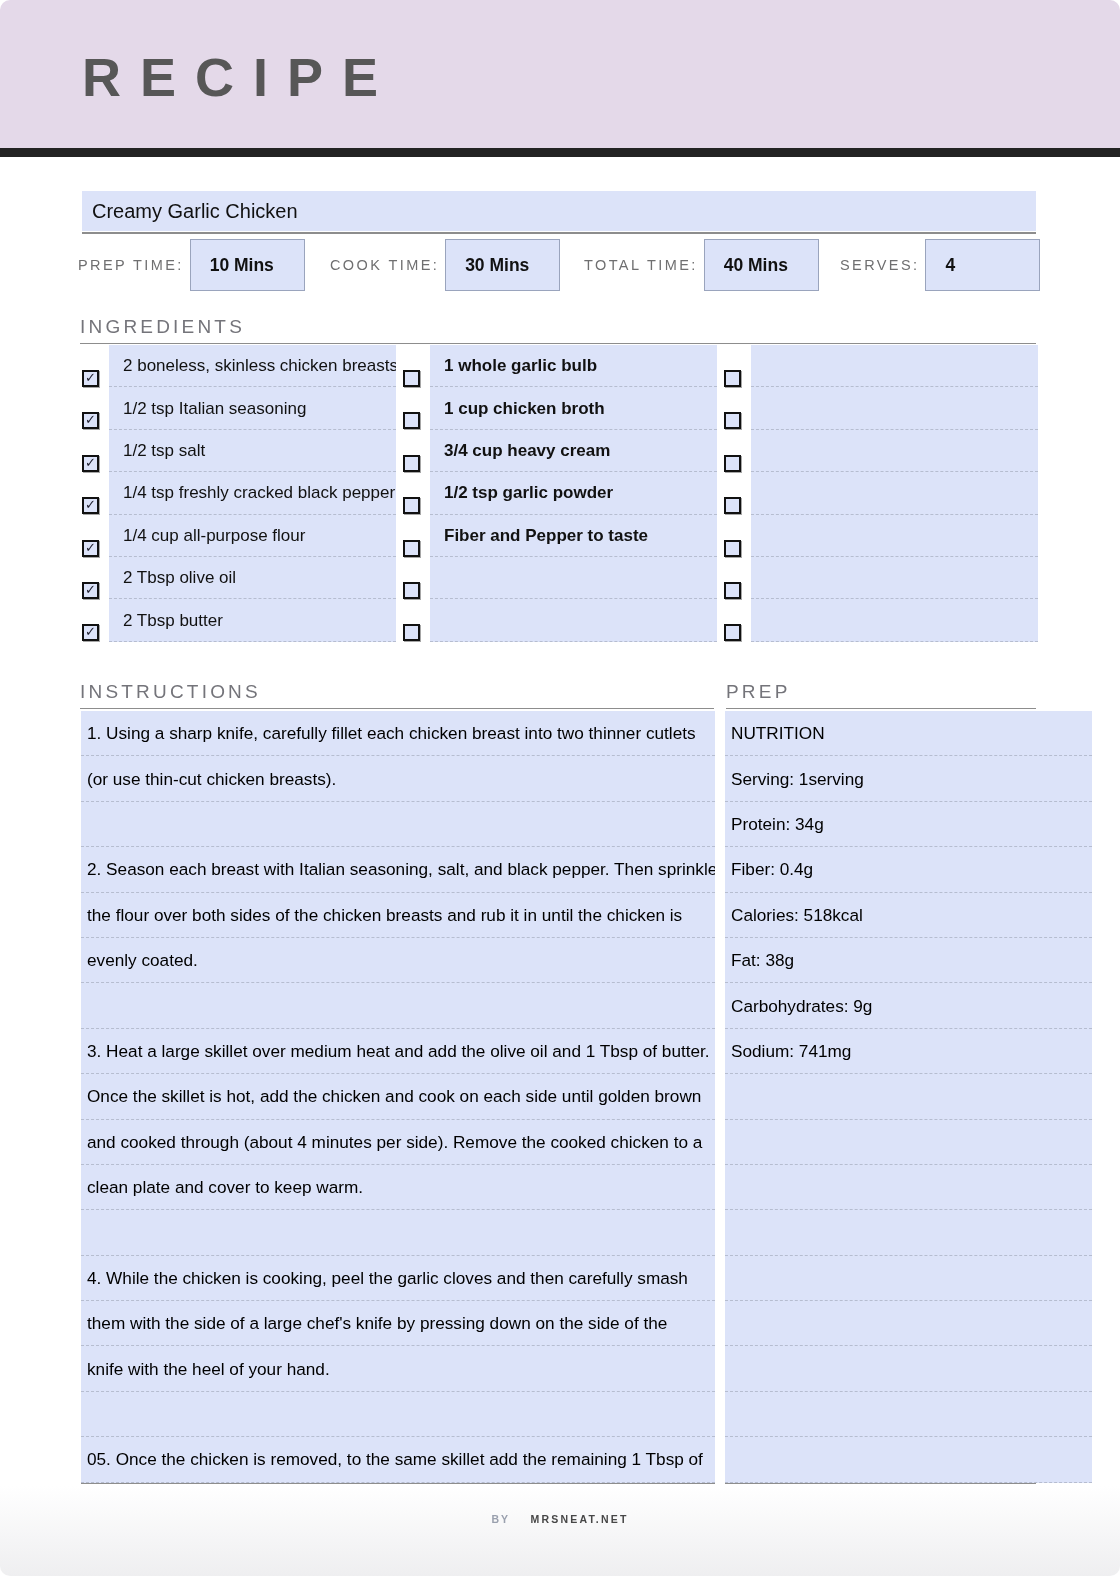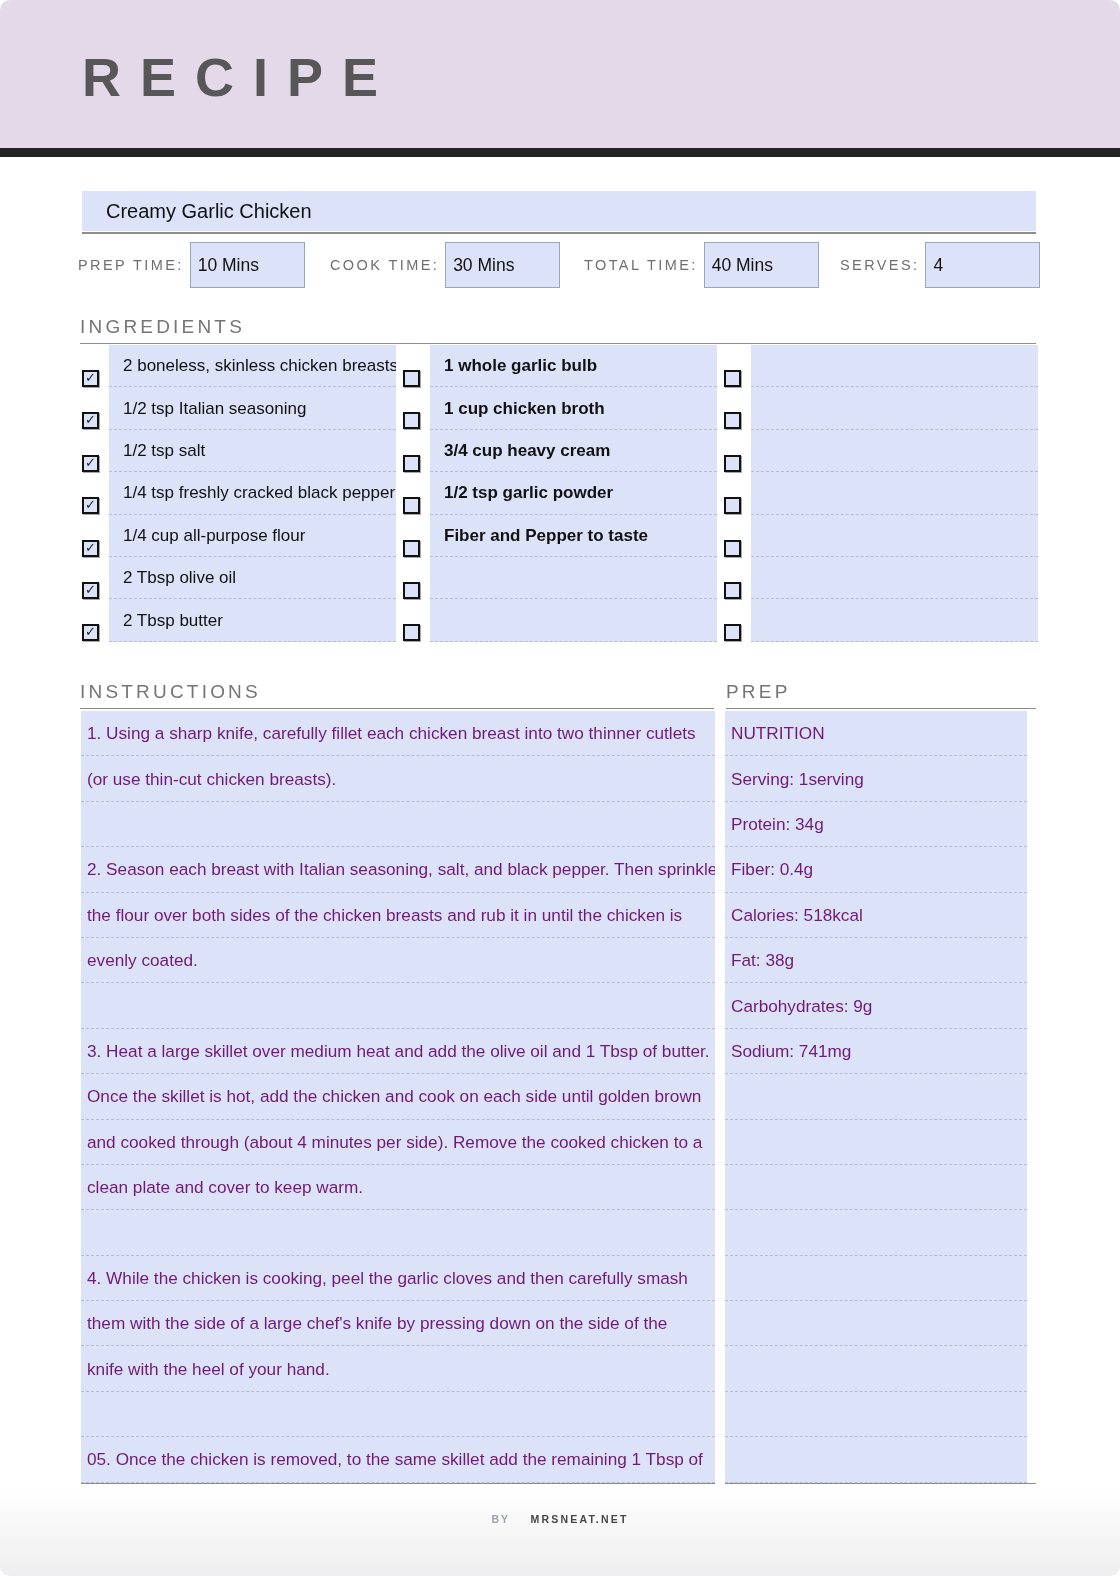--- a/index.html
+++ b/index.html
@@ -67,21 +67,21 @@
 
   
   #recipe-name-box {
     position: absolute;
     left: 82px; top: 191px;
     width: 954px; height: 40px;
   }
   #recipe-name-box .field {
     width: 100%; height: 100%;
     font-size: 20px;
-    padding-left: 24px;
+    padding-left: 10px;
   }
   #recipe-name-rule {
     left: 82px; top: 232px; width: 954px;
   }
 
   
   #times-row {
     position: absolute;
     left: 78px; top: 246px;
     width: 960px; height: 38px;
@@ -97,26 +97,27 @@
     font-size: 14.5px;
     letter-spacing: 2.4px;
     color: #6f6f70;
     font-weight: 400;
     white-space: nowrap;
     padding-right: 6px;
   }
   .time-input {
     background: #dce3f9;
     border: 1px solid #9aa4bd;
-    height: 46px;
+    height: 52px;
     display: flex;
     align-items: center;
-    padding: 0 7px;
+    padding: 0 19px;
     font-size: 17.5px;
     color: #111;
+    font-weight: bold;
   }
 
   
   .section-heading {
     position: absolute;
     font-size: 19px;
     letter-spacing: 3.2px;
     color: #74747a;
     white-space: nowrap;
   }
@@ -195,31 +196,31 @@
   #notes-rule { left: 726px; top: 708px; width: 310px; }
 
   #instructions-list {
     position: absolute;
     left: 81px; top: 711px;
     width: 634px;
   }
   #notes-list {
     position: absolute;
     left: 725px; top: 711px;
-    width: 302px;
+    width: 367px;
   }
   .line-row {
     position: relative;
     height: 45.4px;
     background: #dce3f9;
     display: flex;
     align-items: center;
     padding-left: 6px;
     font-size: 17.2px;
-    color: #701a75;
+    color: #000000;
     white-space: nowrap;
     overflow: hidden;
   }
   .line-row .dash {
     position: absolute;
     left: 0; bottom: 0;
     width: 100%; height: 0;
     border-top: 1.6px dashed #b6bdd0;
   }
   .list-bottom-rule {

